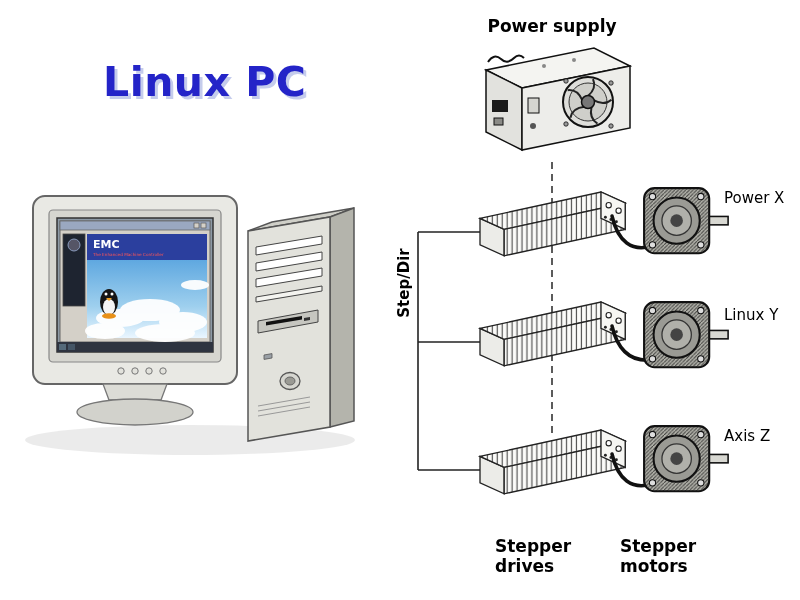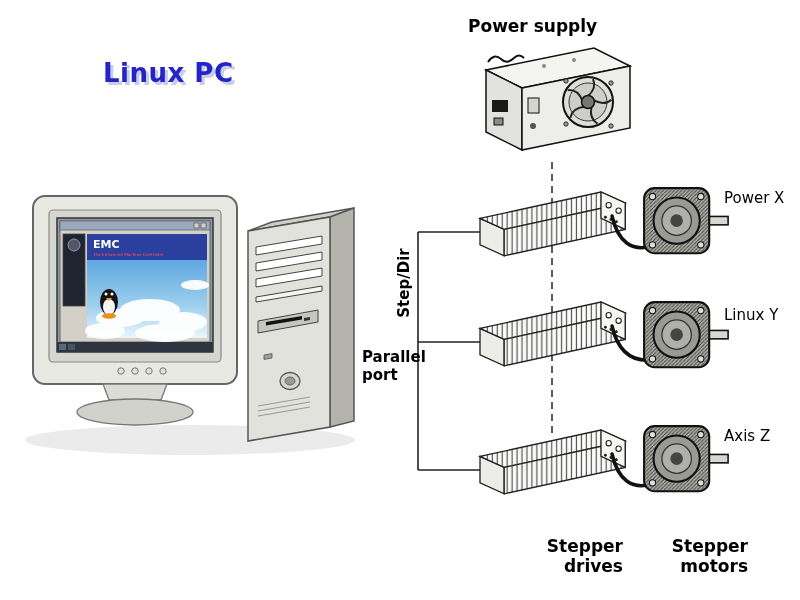--- a/index.html
+++ b/index.html
@@ -4,27 +4,27 @@
 <style>
   html,body{margin:0;padding:0;background:#fff;}
   #stage{
     position:relative;width:800px;height:600px;background:#ffffff;
     font-family:"DejaVu Sans","Liberation Sans",sans-serif;overflow:hidden;
   }
   #artwork{position:absolute;left:0;top:0;}
   svg text{font-family:"DejaVu Sans","Liberation Sans",sans-serif;}
   .label{position:absolute;color:#000;font-weight:bold;font-size:16px;line-height:1.2;}
   .label.plain{font-weight:normal;font-size:15px;}
-  .pre{white-space:pre-line;text-align:right;}
+  .pre{white-space:pre-line;text-align:left;}
   .title-label{
     position:absolute;left:103px;top:58px;
-    font-size:26px;font-weight:bold;letter-spacing:0.5px;
+    font-size:41px;font-weight:bold;letter-spacing:0.5px;
     color:#2424c8;text-shadow:3px 3px 0 rgba(90,110,200,0.35);
   }
-  .power-supply-label{left:468px;top:16px;width:168px;font-size:17px;}
+  .power-supply-label{left:468px;top:16px;width:168px;text-align:center;font-size:17px;}
   .axis-label{width:70px;}
   .axis-x{left:724px;top:189px;}
   .axis-y{left:724px;top:306px;}
   .axis-z{left:724px;top:427px;}
   .stepdir-label{
     left:352px;top:274px;width:104px;height:18px;text-align:center;
     transform:rotate(-90deg);font-size:15px;
   }
   .parallel-label{left:362px;top:348px;font-size:15px;white-space:pre-line;}
   .drives-label{left:495px;top:536px;width:128px;font-size:17px;}
@@ -240,21 +240,19 @@
   <div class="title-label">Linux PC</div>
 
   <div class="label power-supply-label">Power supply</div>
 
   <div class="label plain axis-label axis-x">Power X</div>
   <div class="label plain axis-label axis-y">Linux Y</div>
   <div class="label plain axis-label axis-z">Axis Z</div>
 
   <div class="label stepdir-label">Step/Dir</div>
 
-  <div class="label parallel-label">Parallel
-port</div>
 
   <div class="label pre drives-label">Stepper
 drives</div>
 
   <div class="label pre motors-label">Stepper
 motors</div>
 </div>
 
 </body></html>

